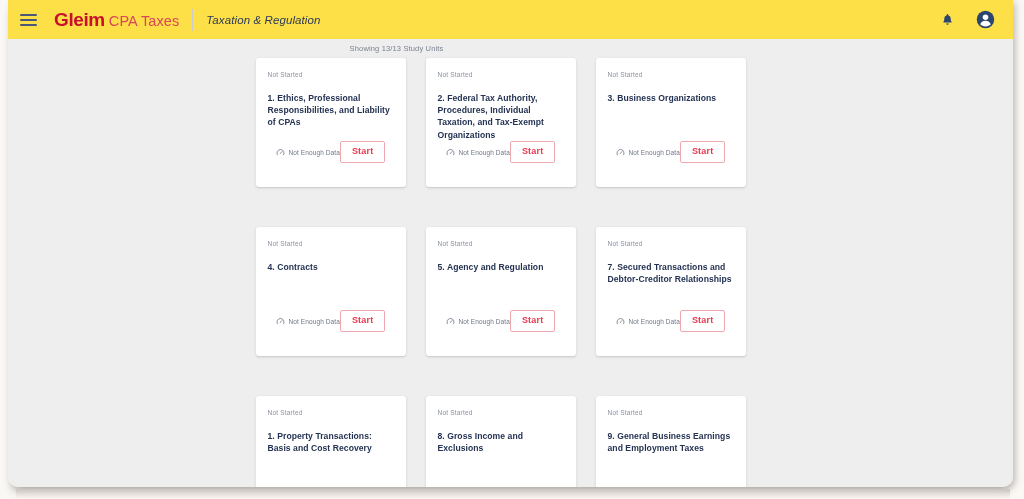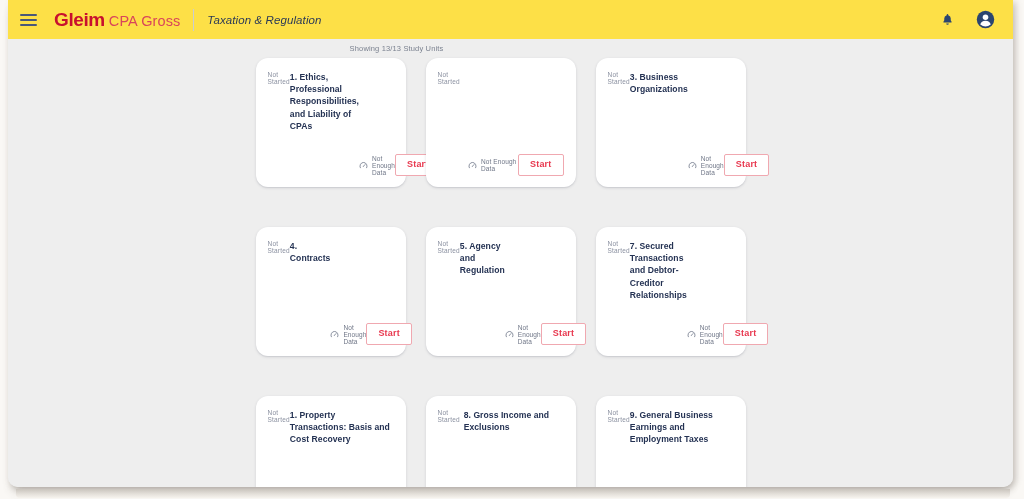--- a/index.html
+++ b/index.html
@@ -109,45 +109,45 @@
     margin: 0 auto;
     padding-right: 12px;
     display: grid;
     grid-template-columns: repeat(3, 150px);
     column-gap: 20px;
     row-gap: 40px;
   }
   .unit-card {
     background: #ffffff;
     height: 129px;
-    border-radius: 12px;
-    padding: 13px 12px 11px 12px;
+    border-radius: 3px;
+    padding: 13px 12px 24px 12px;
     display: flex;
-    flex-direction: row;
+    flex-direction: column;
     box-shadow: 0 1px 3px rgba(40,48,70,0.14), 0 1px 1px rgba(40,48,70,0.07);
     cursor: pointer;
   }
   .card-status {
     font-size: 6.5px;
     color: #8a90a0;
     letter-spacing: 0.2px;
     margin-bottom: 14px;
   }
   .card-title {
     font-size: 8.6px;
     font-weight: bold;
     line-height: 1.42;
     color: #243253;
     letter-spacing: 0.05px;
   }
   .card-footer {
     margin-top: auto;
     display: flex;
     align-items: center;
-    justify-content: space-between;
+    justify-content: center;
   }
   .card-data {
     display: flex; align-items: center; gap: 4px;
   }
   .card-data-label {
     font-size: 6.5px; color: #6f7687; letter-spacing: 0.1px;
   }
   .start-btn {
     border: 1px solid #f0a8b0;
     background: #ffffff;
@@ -171,21 +171,21 @@
   <div id="appbar">
 
     <div id="hamburger">
       <i></i>
       <i></i>
       <i></i>
     </div>
 
     <div id="brand">
       <span class="brand-gleim">Gleim</span>
-      <span class="brand-sub">CPA Gross</span>
+      <span class="brand-sub">CPA Taxes</span>
     </div>
 
     <div id="brand-divider"></div>
 
     <div id="context-title">Taxation &amp; Regulation</div>
 
     <div id="appbar-spacer"></div>
 
     <div class="appbar-icon-btn">
       <span>
@@ -226,20 +226,21 @@
                   <circle cx="12" cy="14.4" r="1.1" fill="#5b6579" stroke="none"></circle>
                 </svg>
               </span>
               <span class="card-data-label">Not Enough Data</span>
             </div>
             <button class="start-btn">Start</button>
           </div>
         </div>
         <div class="unit-card">
           <div class="card-status">Not Started</div>
+          <div class="card-title">2. Federal Tax Authority, Procedures, Individual Taxation, and Tax-Exempt Organizations</div>
           <div class="card-footer">
             <div class="card-data">
               <span>
                 <svg width="9" height="9" viewBox="0 0 24 24" fill="none" stroke="#5b6579" stroke-width="1.9" stroke-linecap="round">
                   <path d="M3.5 18a9.6 9.6 0 1 1 17 0"></path>
                   <path d="M12 13.8l4.2-4.4"></path>
                   <circle cx="12" cy="14.4" r="1.1" fill="#5b6579" stroke="none"></circle>
                 </svg>
               </span>
               <span class="card-data-label">Not Enough Data</span>

